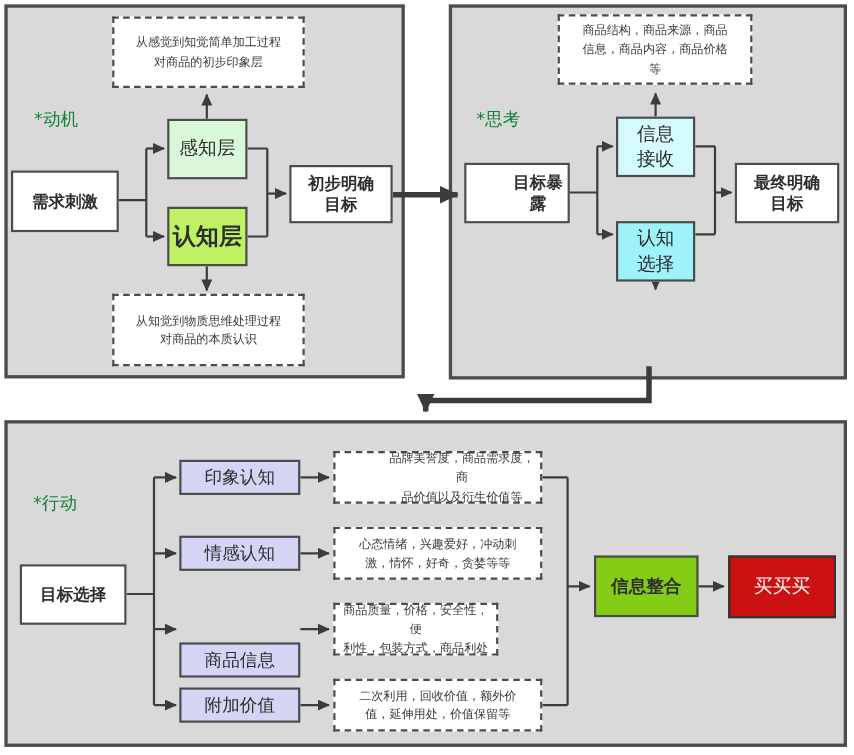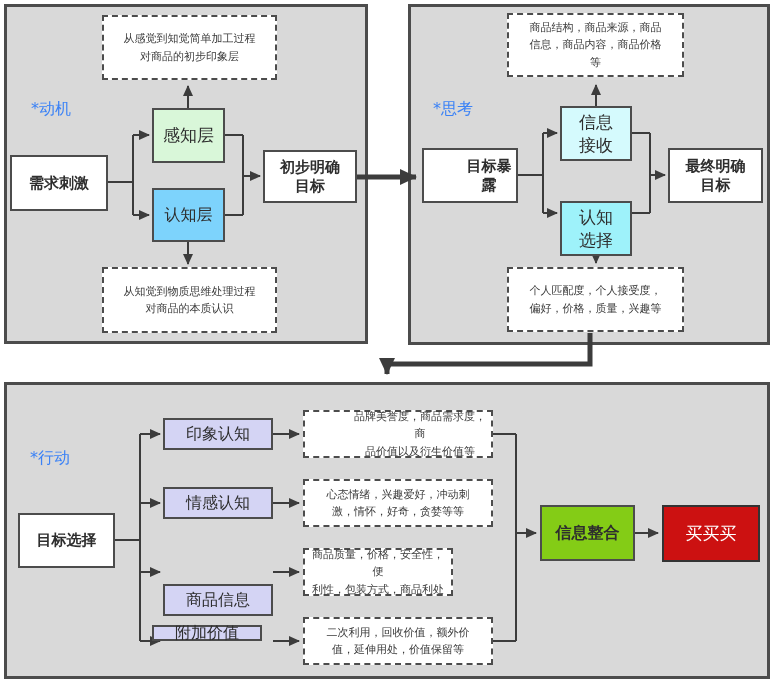--- a/index.html
+++ b/index.html
@@ -13,27 +13,27 @@
     position:absolute;box-sizing:border-box;border:2px solid #4c4c4c;
     display:flex;align-items:center;justify-content:center;text-align:center;
     z-index:2;line-height:1.25;white-space:pre-line;
   }
   .white{background:#ffffff;font-weight:bold;font-size:15px;}
   .note{
     background:#ffffff;border:2px dashed #4c4c4c;font-size:11px;font-weight:normal;
     line-height:1.55;color:#3a3a3a;padding:2px 4px;
   }
   .green1{background:#d9f7d9;font-size:17px;}
-  .green2{background:#7dd3fc;font-size:16px;}
+  .green2{background:#bef264;font-size:21px;font-weight:bold;}
   .cyan1{background:#d5fafd;font-size:17px;line-height:1.3;}
   .cyan2{background:#9ef2fa;font-size:17px;line-height:1.3;}
   .purple{background:#d4d4f4;font-size:16px;}
   .pink{background:#84cc16;font-weight:bold;font-size:16px;}
   .redbox{background:#cc1111;color:#ffffff;font-size:17px;border-color:#333333;}
-  .tag{position:absolute;color:#3b82f6;font-size:16px;z-index:2;}
+  .tag{position:absolute;color:#15803d;font-size:16px;z-index:2;}
 </style>
 </head>
 <body>
 
 <div id="stage">
 
   <div class="panel" style="left:4px;top:4px;width:364px;height:340px;"></div>
   <div class="panel" style="left:408px;top:4px;width:362px;height:341px;"></div>
   <div class="panel" style="left:4px;top:382px;width:766px;height:297px;"></div>
 
@@ -98,38 +98,36 @@
   <div class="box note" style="left:507px;top:13px;width:177px;height:64px;">商品结构，商品来源，商品
 信息，商品内容，商品价格
 等</div>
   <div class="box white" style="left:422px;top:148px;width:96px;height:55px;padding-left:38px;">目标暴露</div>
   <div class="box cyan1" style="left:560px;top:106px;width:72px;height:55px;">信息
 接收</div>
   <div class="box cyan2" style="left:560px;top:185px;width:72px;height:55px;margin-top:16px;">认知
 选择</div>
   <div class="box white" style="left:668px;top:148px;width:95px;height:55px;">最终明确
 目标</div>
-  <div class="box note" style="left:507px;top:267px;width:177px;height:65px;">个人匹配度，个人接受度，
-偏好，价格，质量，兴趣等</div>
 
   <div class="tag" style="left:30px;top:448px;">*行动</div>
   <div class="box white" style="left:18px;top:513px;width:97px;height:55px;">目标选择</div>
 
   <div class="box purple" style="left:163px;top:418px;width:110px;height:32px;">印象认知</div>
   <div class="box note" style="left:303px;top:410px;width:190px;height:48px;padding-left:48px;">品牌美誉度，商品需求度，商
 品价值以及衍生价值等</div>
 
   <div class="box purple" style="left:163px;top:487px;width:110px;height:32px;">情感认知</div>
   <div class="box note" style="left:303px;top:479px;width:190px;height:48px;">心态情绪，兴趣爱好，冲动刺
 激，情怀，好奇，贪婪等等</div>
 
   <div class="box purple" style="left:163px;top:556px;width:110px;height:32px;margin-top:28px;">商品信息</div>
   <div class="box note" style="left:303px;top:548px;width:150px;height:48px;">商品质量，价格，安全性，便
 利性，包装方式，商品利处</div>
 
-  <div class="box purple" style="left:152px;top:625px;width:110px;height:16px;">附加价值</div>
+  <div class="box purple" style="left:163px;top:625px;width:110px;height:32px;">附加价值</div>
   <div class="box note" style="left:303px;top:617px;width:190px;height:48px;">二次利用，回收价值，额外价
 值，延伸用处，价值保留等</div>
 
   <div class="box pink" style="left:540px;top:505px;width:95px;height:56px;">信息整合</div>
   <div class="box redbox" style="left:662px;top:505px;width:98px;height:57px;">买买买</div>
 
 </div>
 
 </body></html>

